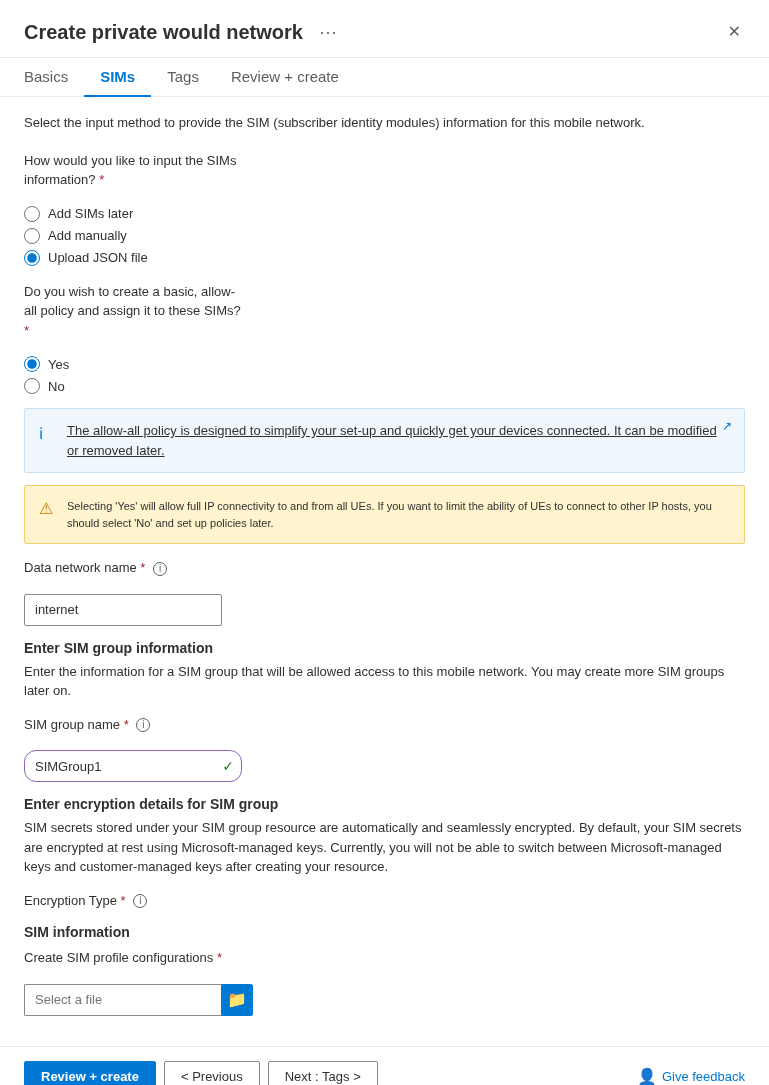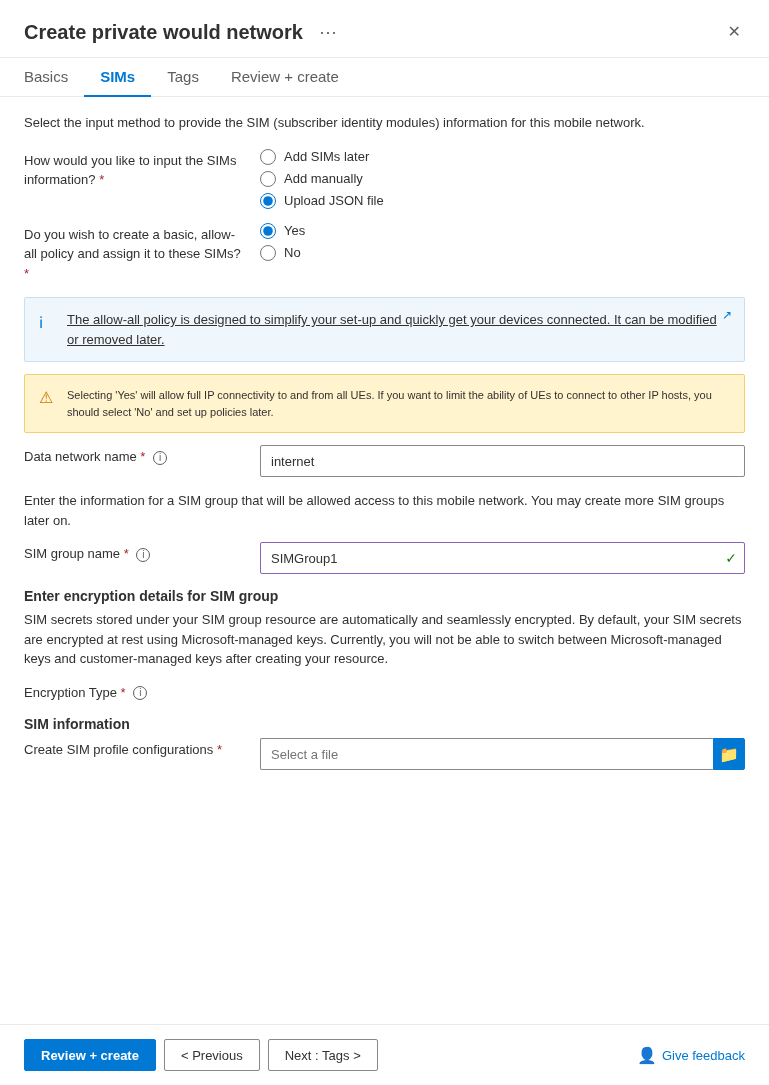--- a/index.html
+++ b/index.html
@@ -87,20 +87,21 @@
       color: #323130;
       margin-bottom: 16px;
       line-height: 1.5;
     }
     
     .form-row {
       display: flex;
       align-items: flex-start;
       margin-bottom: 14px;
       gap: 16px;
+      flex-direction: column;
     }
     .form-label {
       width: 220px;
       min-width: 220px;
       font-size: 13px;
       color: #323130;
       padding-top: 2px;
       line-height: 1.5;
     }
     .required {
@@ -194,21 +195,21 @@
     .input-wrapper {
       flex: 1;
     }
     
     .sim-group-input-wrapper {
       position: relative;
       flex: 1;
     }
     .sim-group-input {
       border: 1px solid #8764b8;
-      border-radius: 2px;
+      border-radius: 12px;
       padding: 5px 30px 5px 10px;
       font-size: 13px;
       color: #323130;
       width: 100%;
       outline: none;
       height: 32px;
     }
     .sim-group-check {
       position: absolute;
       right: 8px;
@@ -405,20 +406,21 @@
       <div class="form-label">
         <span>Data network name</span>
         <span class="required"> *</span>
         <span class="info-tip">i</span>
       </div>
       <div class="input-wrapper">
         <input type="text" class="text-input" value="internet" style="">
       </div>
     </div>
 
+    <div class="section-heading">Enter SIM group information</div>
     <p class="section-sub-desc">Enter the information for a SIM group that will be allowed access to this mobile network. You may create more SIM groups later on.</p>
 
     <div class="form-row">
       <div class="form-label">
         <span>SIM group name</span>
         <span class="required"> *</span>
         <span class="info-tip">i</span>
       </div>
       <div class="sim-group-input-wrapper">
         <input type="text" class="sim-group-input" value="SIMGroup1" style="">

